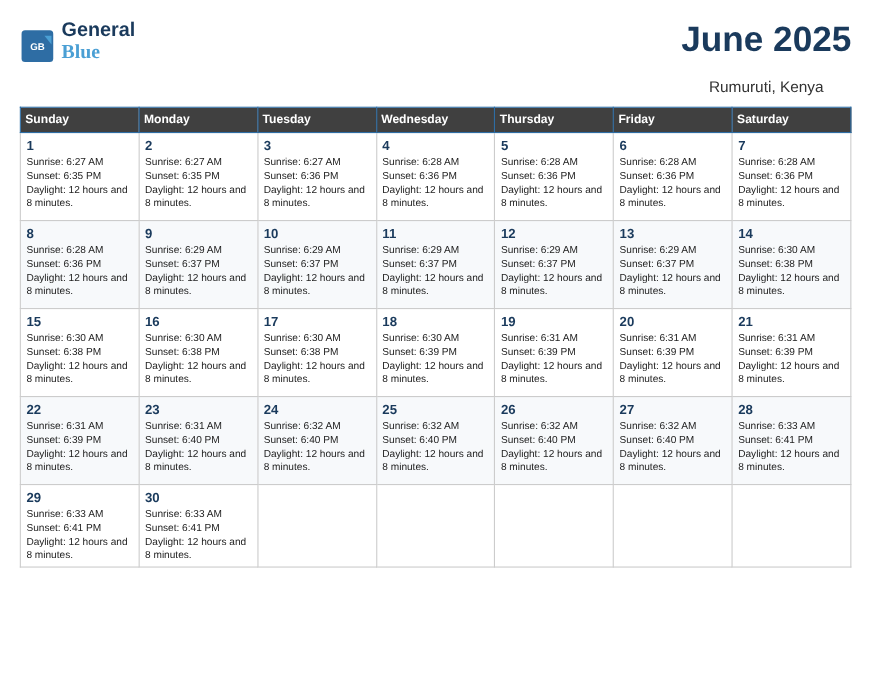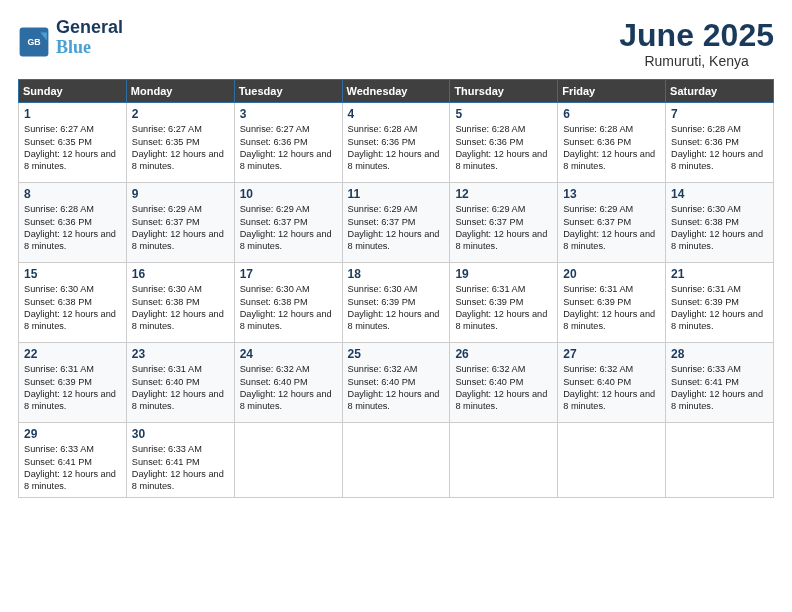--- a/index.html
+++ b/index.html
@@ -46,21 +46,21 @@
     }
     .month-title {
       font-size: 32px;
       font-weight: bold;
       color: #1a3a5c;
       line-height: 1.1;
     }
     .location {
       font-size: 14px;
       color: #333;
-      margin-top: 0;
+      margin-top: 18px;
     }
     .calendar {
       width: 100%;
       border-collapse: collapse;
       font-size: 10px;
     }
     .calendar th {
       background: #404040;
       color: #fff;
       padding: 5px 4px;

